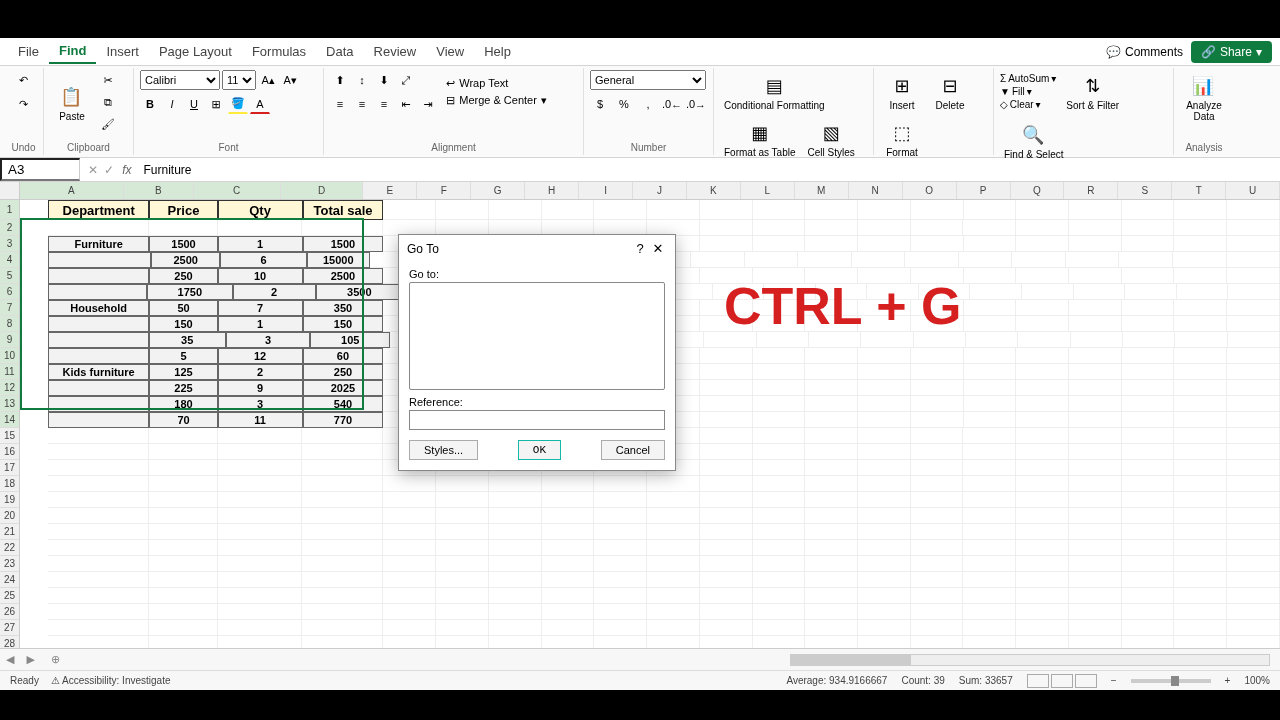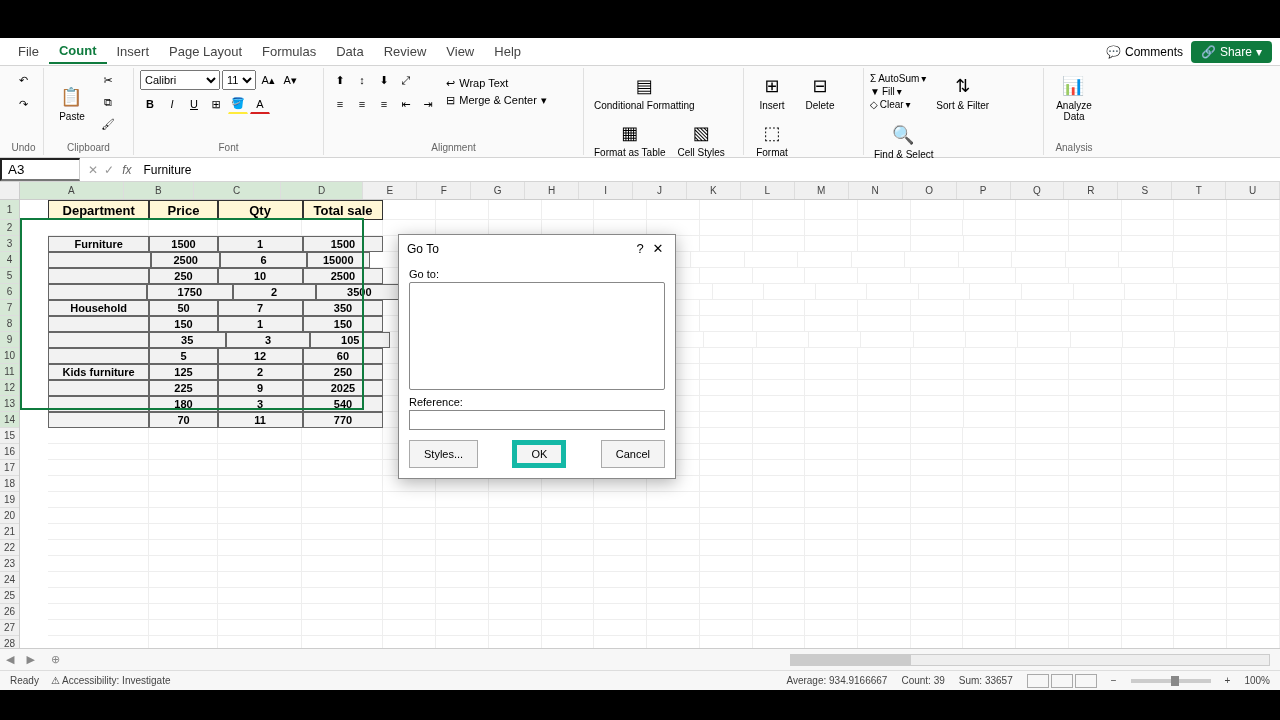--- a/index.html
+++ b/index.html
@@ -46,21 +46,21 @@
 .dialog { position: absolute; background: #fff; border: 1px solid #888; box-shadow: 0 4px 16px rgba(0,0,0,0.3); width: 278px; font-size: 11px; }
 .dlg-title { display: flex; align-items: center; padding: 6px 8px; font-size: 12px; }
 .dlg-title-txt { flex: 1; }
 .dlg-ctrl { width: 18px; text-align: center; cursor: pointer; font-size: 13px; }
 .dlg-body { padding: 6px 10px 10px; }
 .dlg-lbl { margin-bottom: 2px; }
 .dlg-list { width: 100%; height: 108px; border: 1px solid #888; background: #fff; margin-bottom: 6px; }
 .dlg-input { width: 100%; height: 20px; border: 1px solid #888; padding: 2px 4px; outline: none; }
 .dlg-btns { display: flex; gap: 12px; padding: 0 10px 10px; justify-content: space-between; }
 .dlg-btn { padding: 3px 14px; font-size: 11px; background: #f4f4f4; border: 1px solid #aaa; cursor: pointer; }
-.dlg-btn.primary { border: 5px solid #14b8a6; }
+.dlg-btn.primary { border: 1px solid #14b8a6; font-family: Liberation Mono, monospace; }
 .sheet-tabs { display: flex; align-items: center; border-top: 1px solid #ccc; height: 22px; font-size: 11px; background: #f7f7f7; }
 .stab { padding: 2px 12px; border-right: 1px solid #ddd; cursor: pointer; color: #555; }
 .stab.active { background: #fff; color: #0f7b3e; font-weight: 600; border-bottom: 2px solid #0f7b3e; }
 .stab-add { padding: 2px 10px; cursor: pointer; color: #888; }
 .hscroll { flex: 1; display: flex; justify-content: flex-end; padding-right: 10px; }
 .hscroll-track { width: 480px; height: 12px; background: #eee; border: 1px solid #ccc; position: relative; }
 .status-bar { display: flex; align-items: center; font-size: 10px; color: #444; height: 20px; padding: 0 10px; background: #f7f7f7; border-top: 1px solid #ddd; }
 .status-left { display: flex; gap: 12px; }
 .status-right { margin-left: auto; display: flex; gap: 14px; align-items: center; }
 .view-icons { display: flex; gap: 2px; }
@@ -68,21 +68,21 @@
 .zoom-slider { width: 80px; height: 4px; background: #ccc; position: relative; }
 .zoom-thumb { position: absolute; width: 8px; height: 10px; background: #888; top: -3px; left: 50%; }
 .arrow-tab { padding: 2px 6px; color: #888; cursor: pointer; }
 </style>
 </head>
 <body>
 
 <div class="app">
   <div class="ribbon-tabs">
     <span class="ribbon-tab">File</span>
-    <span class="ribbon-tab active">Count</span>
+    <span class="ribbon-tab active">Find</span>
     <span class="ribbon-tab">Insert</span>
     <span class="ribbon-tab">Page Layout</span>
     <span class="ribbon-tab">Formulas</span>
     <span class="ribbon-tab">Data</span>
     <span class="ribbon-tab">Review</span>
     <span class="ribbon-tab">View</span>
     <span class="ribbon-tab">Help</span>
     <div class="ribbon-right">
       <div class="comments-btn">
         <span>💬</span>
@@ -160,20 +160,33 @@
               <span>Wrap Text</span>
             </div>
           <div style="display:flex;gap:4px;cursor:pointer">
               <span>⊟</span>
               <span>Merge &amp; Center</span>
               <span>▾</span>
             </div>
         </div>
       </div>
       <div class="group-label">Alignment</div>
+    </div>
+    <div class="ribbon-group" style="width:130px">
+      <div class="group-content" style="flex-direction:column;gap:4px;align-items:flex-start">
+        <select style="width:116px;font-size:11px;height:20px"><option>General</option></select>
+        <div style="display:flex;gap:4px">
+          <span class="small-btn">$</span>
+          <span class="small-btn">%</span>
+          <span class="small-btn">,</span>
+          <span class="small-btn">.0←</span>
+          <span class="small-btn">.0→</span>
+        </div>
+      </div>
+      <div class="group-label">Number</div>
     </div>
     <div class="ribbon-group" style="width:160px">
       <div class="group-content">
         <div class="big-btn">
             <div class="big-icon">▤</div>
             <span style="text-align:center">Conditional Formatting</span>
           </div>
         <div class="big-btn">
             <div class="big-icon">▦</div>
             <span style="text-align:center">Format as Table</span>
@@ -949,20 +962,21 @@
             <div class="gc" style="width:54px"></div>
             <div class="gc" style="width:54px"></div>
             <div class="gc" style="width:54px"></div>
             <div class="gc" style="width:54px"></div>
             <div class="gc" style="width:54px"></div>
             <div class="gc" style="width:54px"></div>
             <div class="gc" style="width:54px"></div>
           </div>
         </div>
       <div class="selection-box" id="sel-box" style="left: 0px; top: 36px; width: 344px; height: 192px;"></div>
+      <div class="overlay-text" style="left:704px;top:94px">CTRL + G</div>
       <div class="dialog" style="left:378px;top:52px">
         <div class="dlg-title">
           <span class="dlg-title-txt">Go To</span>
           <span class="dlg-ctrl">?</span>
           <span class="dlg-ctrl">✕</span>
         </div>
         <div class="dlg-body">
           <div class="dlg-lbl">Go to:</div>
           <select class="dlg-list" size="6"></select>
           <div class="dlg-lbl">Reference:</div>

